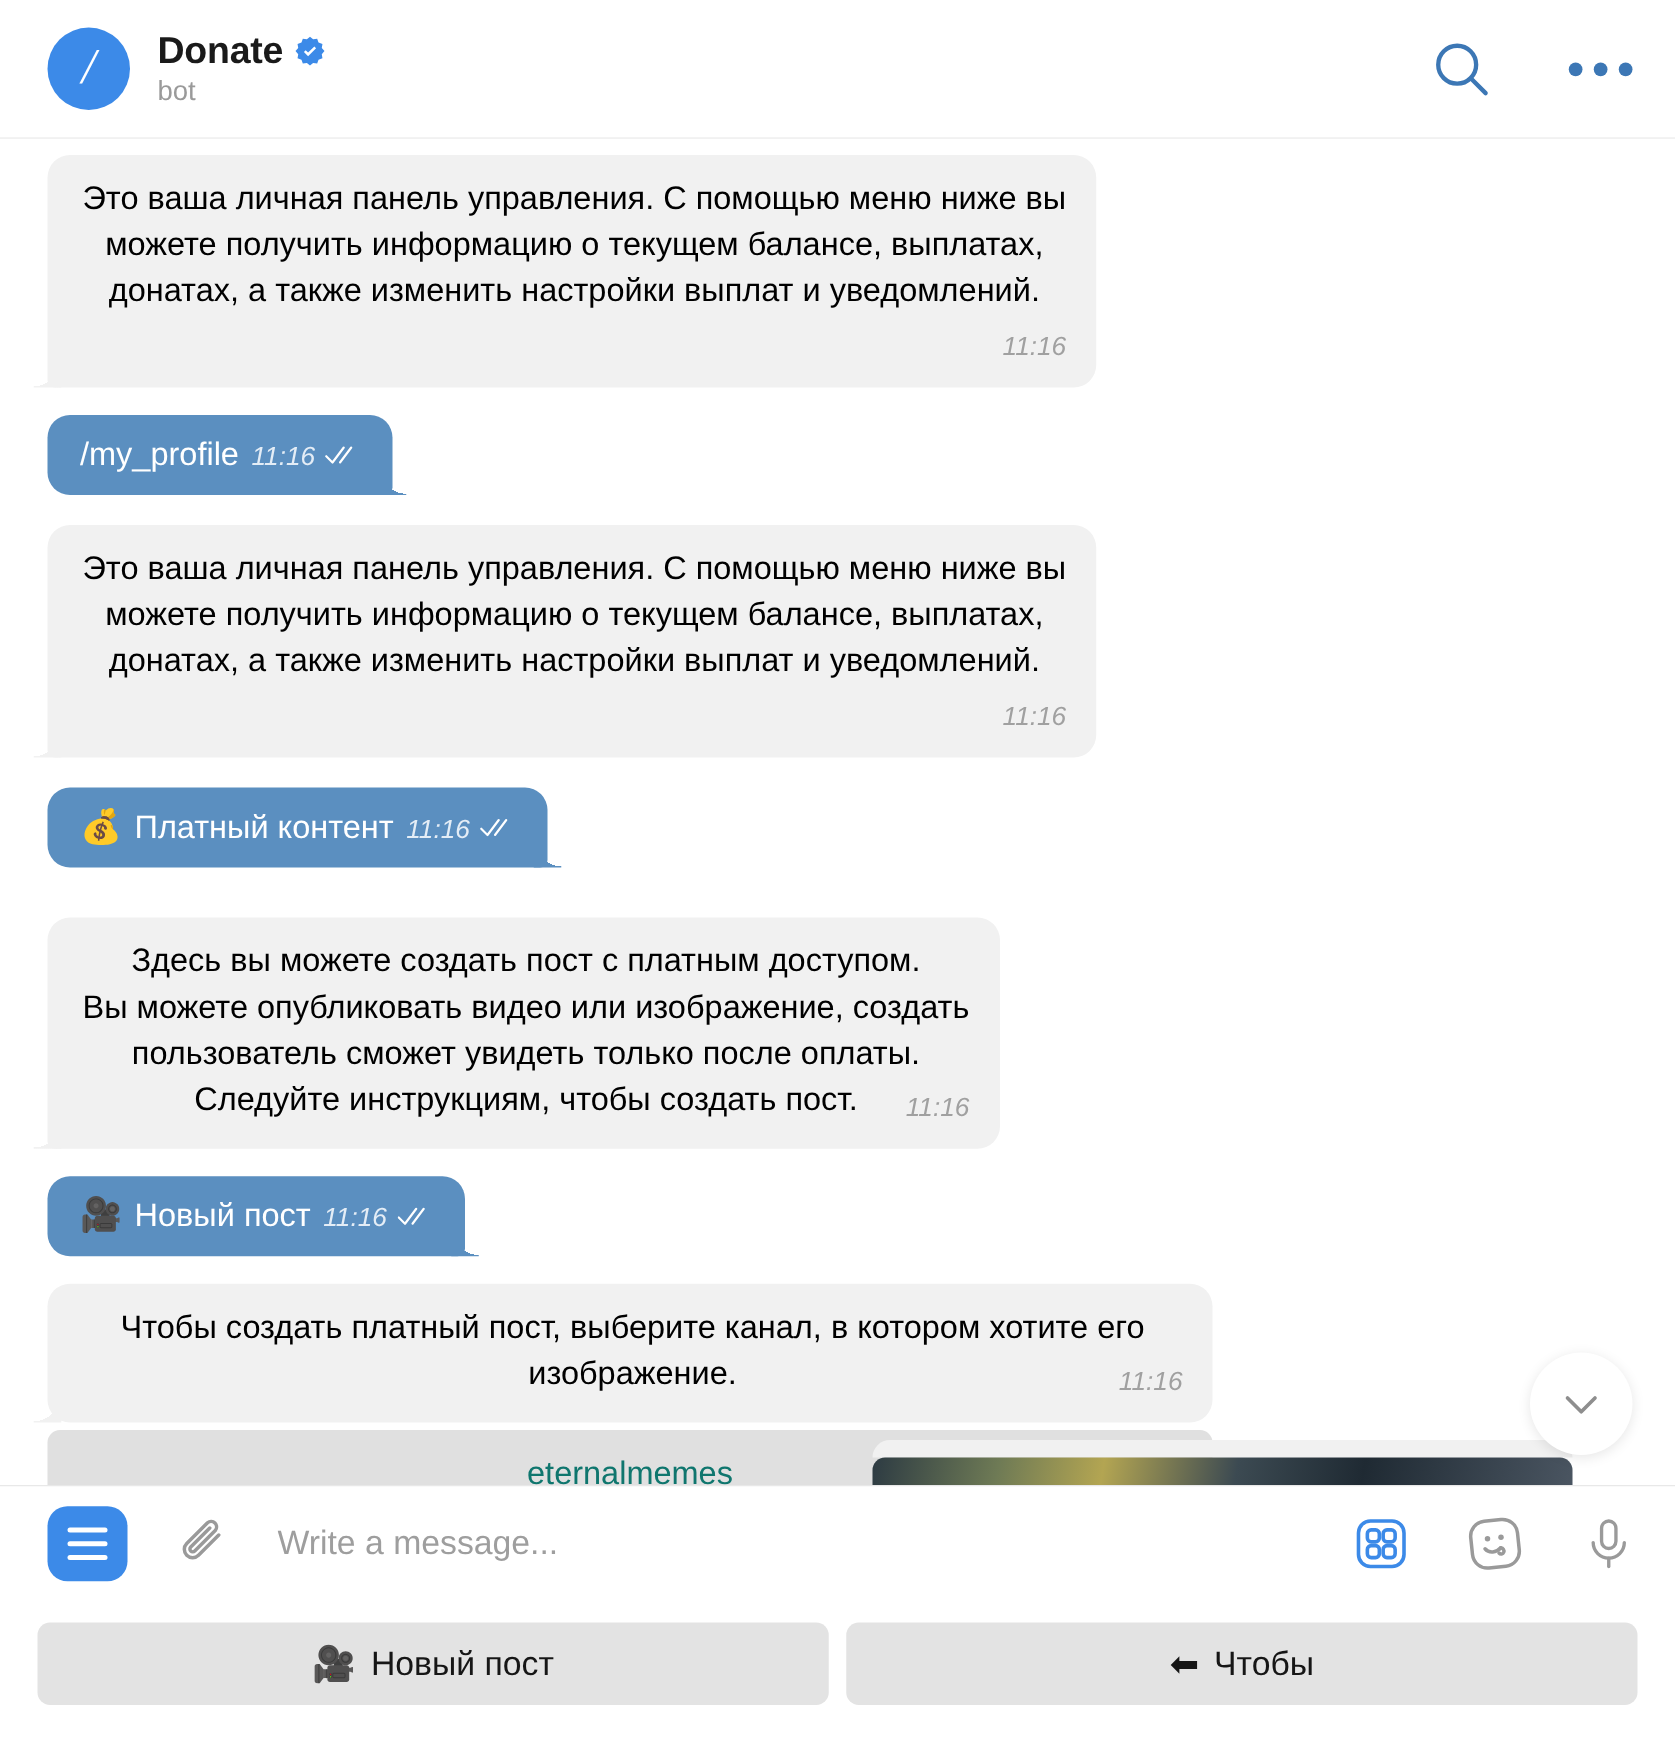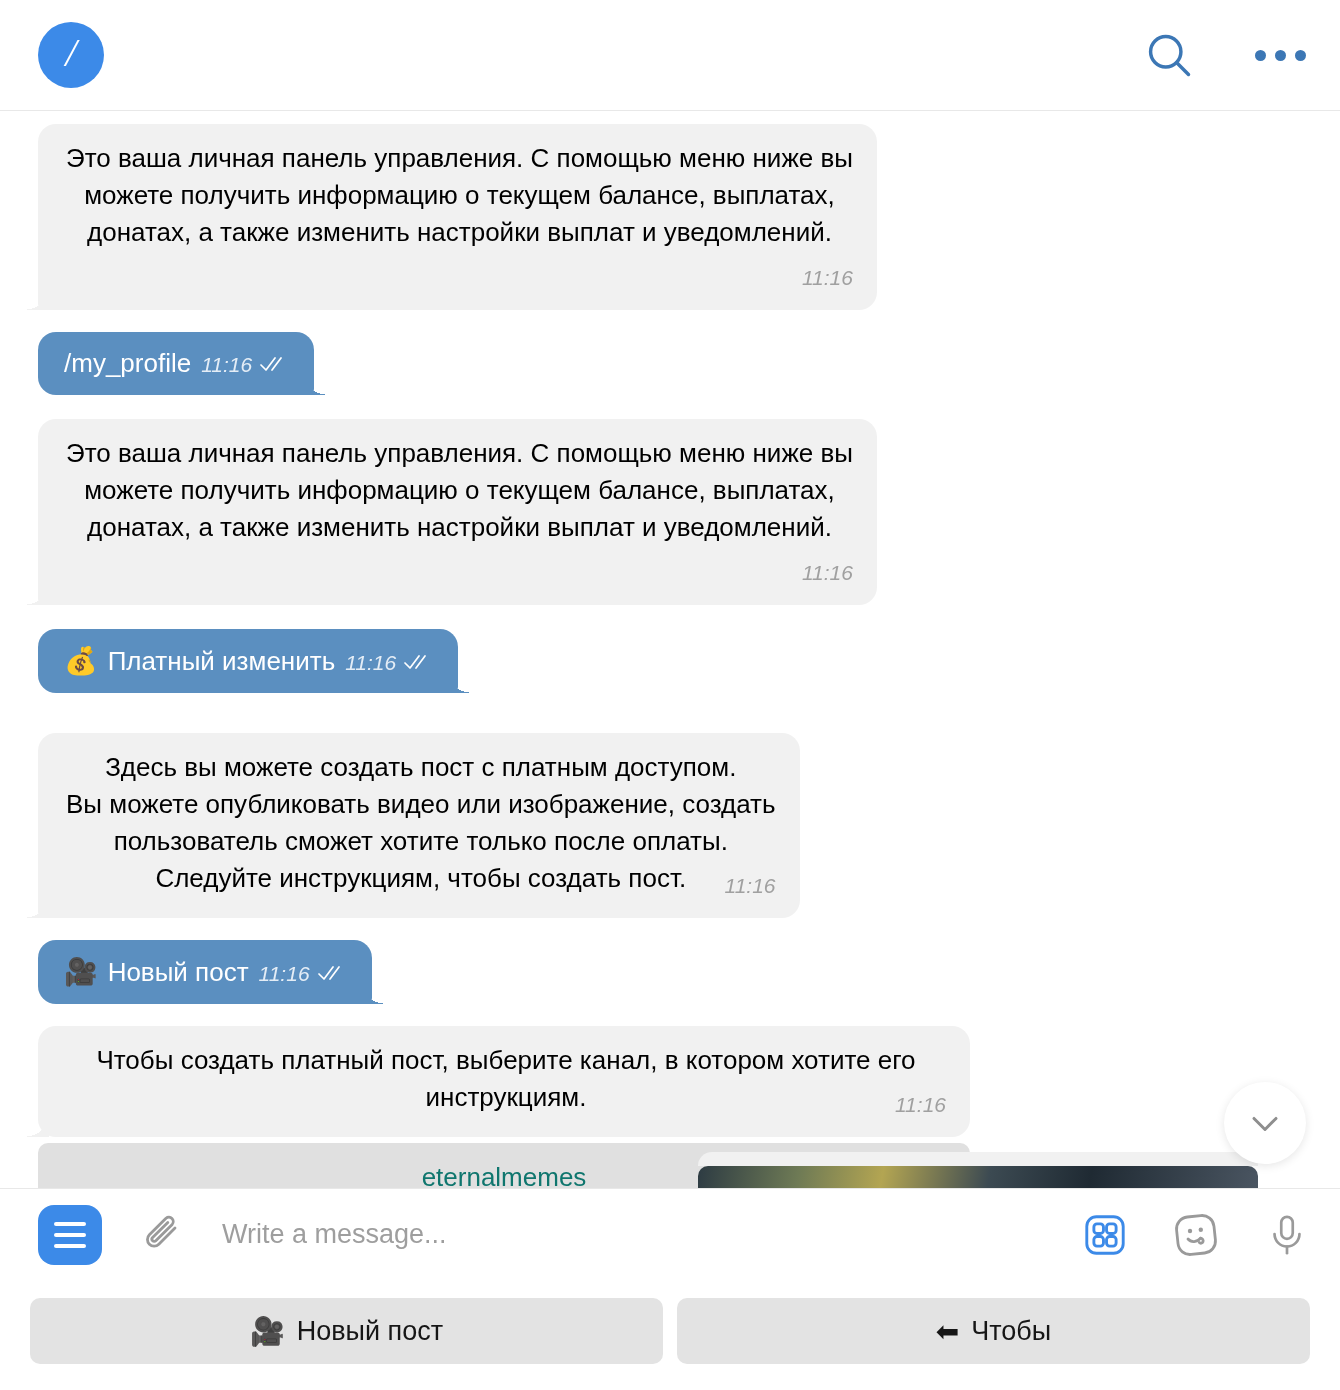--- a/index.html
+++ b/index.html
@@ -155,20 +155,30 @@
 </style>
 </head>
 <body>
 
 <div class="app">
 
   <div class="header">
     <div class="avatar">
       <span class="slash">/</span>
     </div>
+    <div class="titlewrap">
+      <div class="title-row">
+        <span class="chat-title">Donate</span>
+        <svg class="verified" viewBox="0 0 24 24">
+          <path fill="#3c8ae8" d="M12 1.2l2.3 2.0 3.0-.5 1.0 2.9 2.9 1.0-.5 3.0 2.0 2.3-2.0 2.3.5 3.0-2.9 1.0-1.0 2.9-3.0-.5-2.3 2.0-2.3-2.0-3.0.5-1.0-2.9-2.9-1.0.5-3.0-2.0-2.3 2.0-2.3-.5-3.0 2.9-1.0 1.0-2.9 3.0.5z"></path>
+          <path fill="#ffffff" d="M10.6 15.6l-3.1-3.1 1.3-1.3 1.8 1.8 4.6-4.6 1.3 1.3z"></path>
+        </svg>
+      </div>
+      <span class="chat-sub">bot</span>
+    </div>
     <div class="header-actions">
       <div class="icon-btn">
         <svg width="52" height="52" viewBox="0 0 24 24" fill="none" stroke="#3c77b5" stroke-width="1.6">
           <circle cx="10.5" cy="10.5" r="7"></circle>
           <line x1="15.6" y1="15.6" x2="21" y2="21" stroke-linecap="round"></line>
         </svg>
       </div>
       <div class="dots">
         <i></i>
           <i></i>
@@ -208,35 +218,35 @@
           <span class="line">можете получить информацию о текущем балансе, выплатах,</span>
           <span class="line">донатах, а также изменить настройки выплат и уведомлений.</span>
         </span>
         <span class="time-in">11:16</span>
       </div>
     </div>
 
     <div class="msg-row out" style="margin-top:24px;">
       <div class="bubble out">
         <span class="emoji">💰</span>
-        <span>Платный изменить</span>
+        <span>Платный контент</span>
         <span class="time-out">11:16</span>
         <svg class="checks" viewBox="0 0 28 16" fill="none" stroke="#ffffff" stroke-width="1.7">
           <polyline points="1,9 6,14 15,2" stroke-linecap="round" stroke-linejoin="round"></polyline>
           <polyline points="12,14 21,2" stroke-linecap="round" stroke-linejoin="round"></polyline>
         </svg>
       </div>
     </div>
 
     <div class="msg-row in" style="margin-top:24px;">
       <div class="bubble in" style="max-width:810px;margin-top:16px;">
         <span class="btext">
           <span class="line">Здесь вы можете создать пост с платным доступом.</span>
           <span class="line">Вы можете опубликовать видео или изображение, создать</span>
-          <span class="line">пользователь сможет хотите только после оплаты.</span>
+          <span class="line">пользователь сможет увидеть только после оплаты.</span>
           <span class="line" style="display:inline">Следуйте инструкциям, чтобы создать пост.</span>
         </span>
         <span class="time-in" style="margin-top:-30px;">11:16</span>
       </div>
     </div>
 
     <div class="msg-row out" style="margin-top:22px;">
       <div class="bubble out">
         <span class="emoji">🎥</span>
         <span>Новый пост</span>
@@ -246,21 +256,21 @@
           <polyline points="12,14 21,2" stroke-linecap="round" stroke-linejoin="round"></polyline>
         </svg>
       </div>
     </div>
 
     <div class="msg-row in" style="margin-top:22px;">
       <div style="display:flex;flex-direction:column;align-items:flex-start;">
         <div class="bubble in" style="max-width:932px;width:1052px;border-bottom-left-radius:18px;">
           <span class="btext">
             <span class="line">Чтобы создать платный пост, выберите канал, в котором хотите его</span>
-            <span class="line" style="display:inline">инструкциям.</span>
+            <span class="line" style="display:inline">изображение.</span>
           </span>
           <span class="time-in" style="margin-top:-30px;">11:16</span>
         </div>
         <div class="inline-kb">eternalmemes</div>
       </div>
     </div>
 
     <div class="media-peek-bg"></div>
     <div class="media-peek"></div>
 

